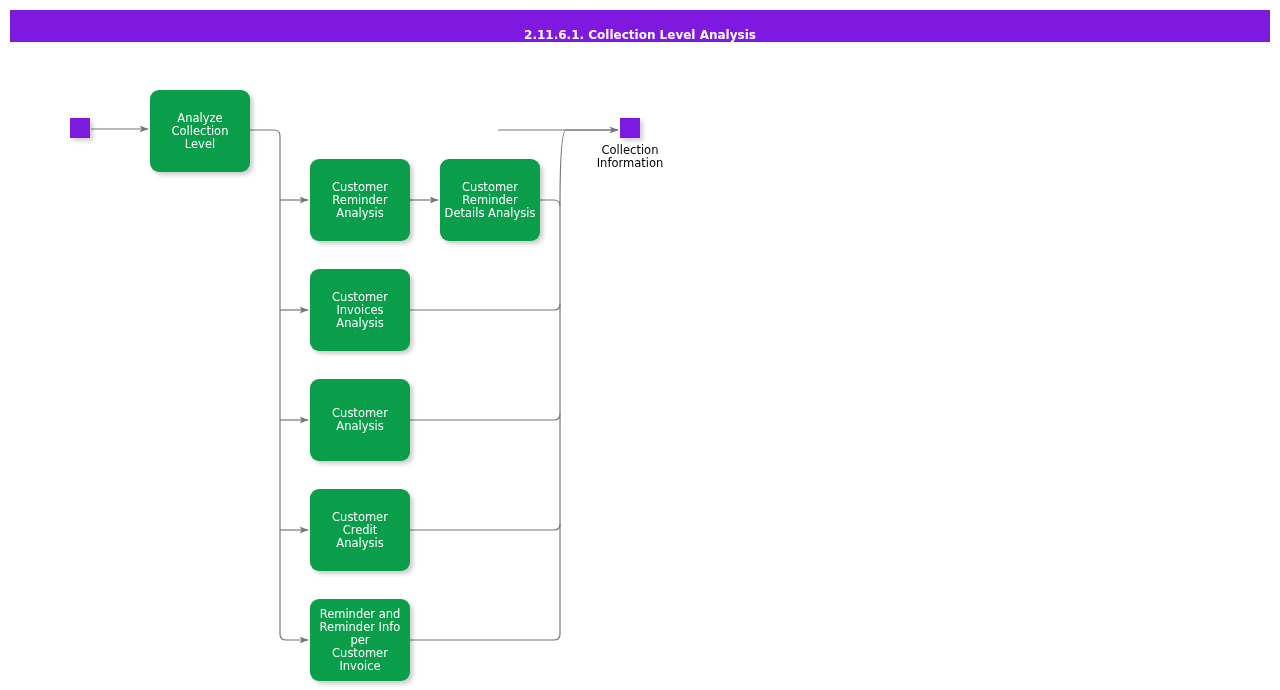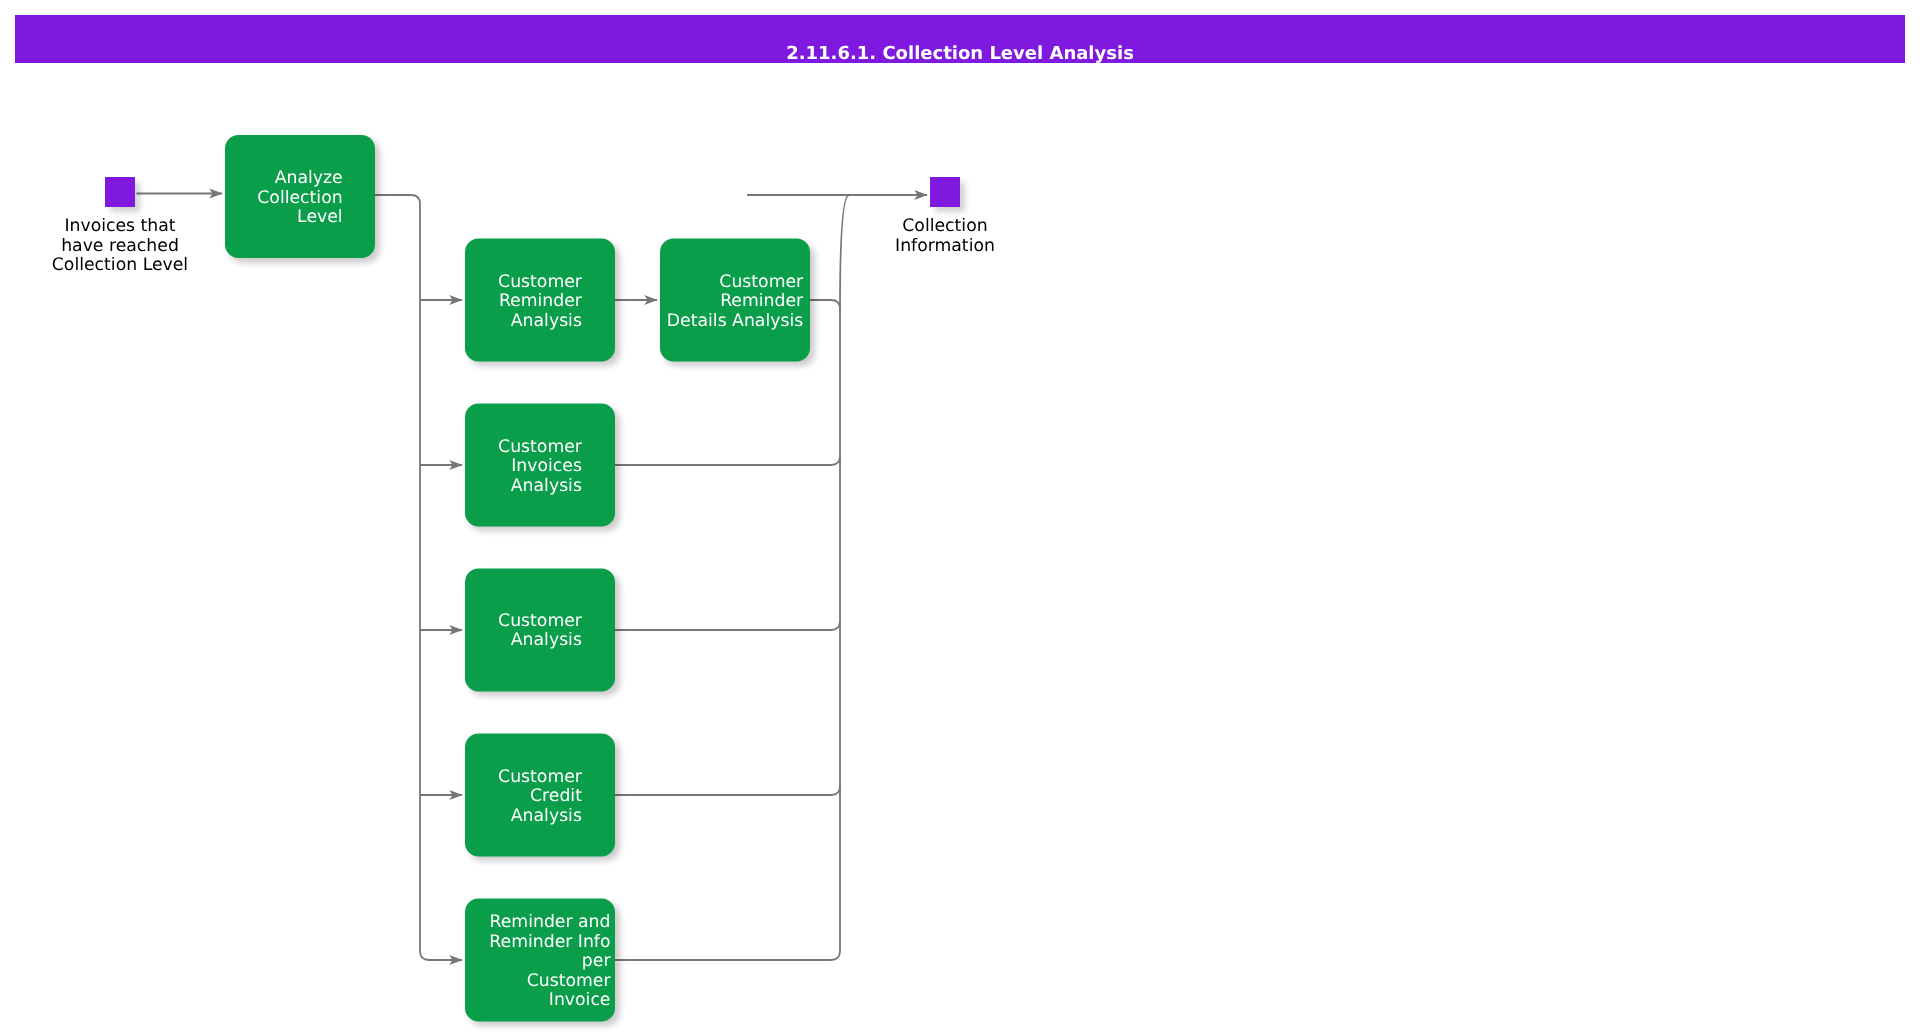--- a/index.html
+++ b/index.html
@@ -45,21 +45,21 @@
   }
   
   .node {
     position: absolute;
     background: #0a9d4a;
     border-radius: 9px;
     box-shadow: 3px 3px 4px rgba(0,0,0,0.20);
     display: flex;
     align-items: center;
     justify-content: center;
-    text-align: right;
+    text-align: center;
     box-sizing: border-box;
   }
   .node-label {
     color: #ffffff;
     font-size: 11.5px;
     line-height: 13px;
     font-family: "DejaVu Sans", sans-serif;
     white-space: pre-line;
     padding: 0 3px;
   }
@@ -114,23 +114,20 @@
       <path d="M410,420 L554,420 Q560,420 560,414"></path>
       <path d="M410,530 L554,530 Q560,530 560,524"></path>
       <path d="M410,640 L554,640 Q560,640 560,634"></path>
 
       <path d="M560,206 Q560,130 566,130 L618,130"></path>
       <path d="M498,130 L618,130" marker-end="url(#arrow)"></path>
     </g>
   </svg>
 
   <div class="terminator" style="left:70px; top:118px;"></div>
-  <div class="terminator-label" style="left:0px; top:144px; width:160px;">Invoices that
-have reached
-Collection Level</div>
 
   <div class="terminator" style="left:620px; top:118px;"></div>
   <div class="terminator-label" style="left:550px; top:144px; width:160px;">Collection
 Information</div>
 
   <div class="node" style="left:150px; top:90px; width:100px; height:82px;">
     <span class="node-label">Analyze
 Collection
 Level</span>
   </div>

